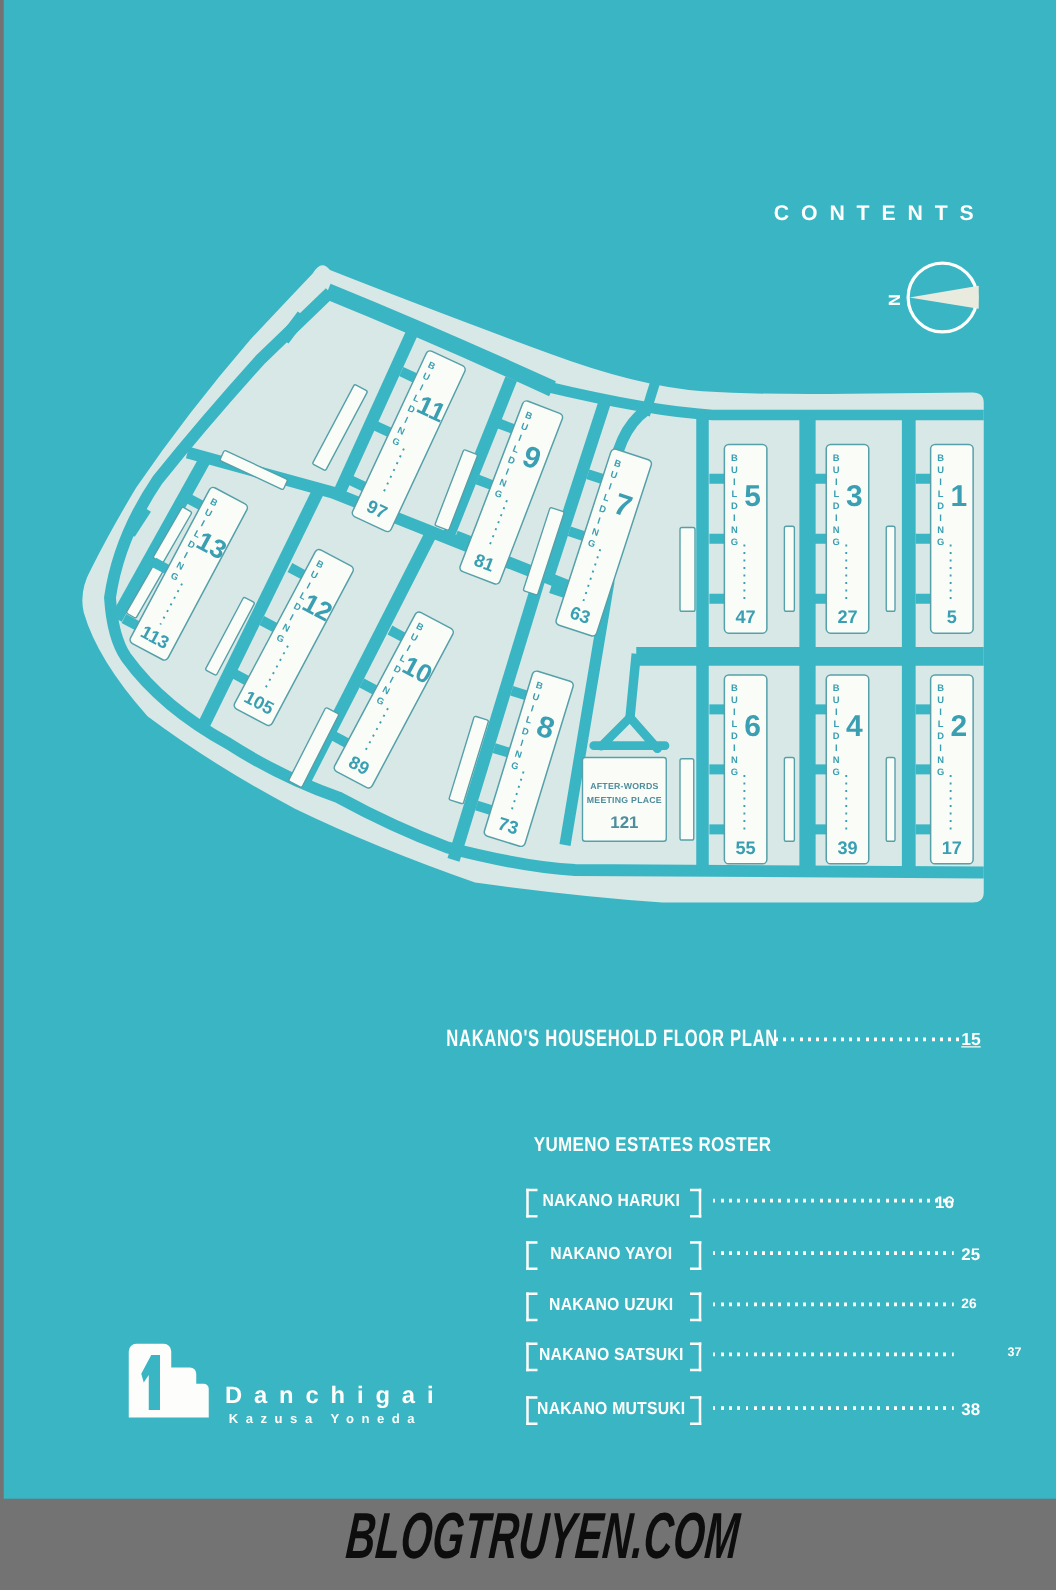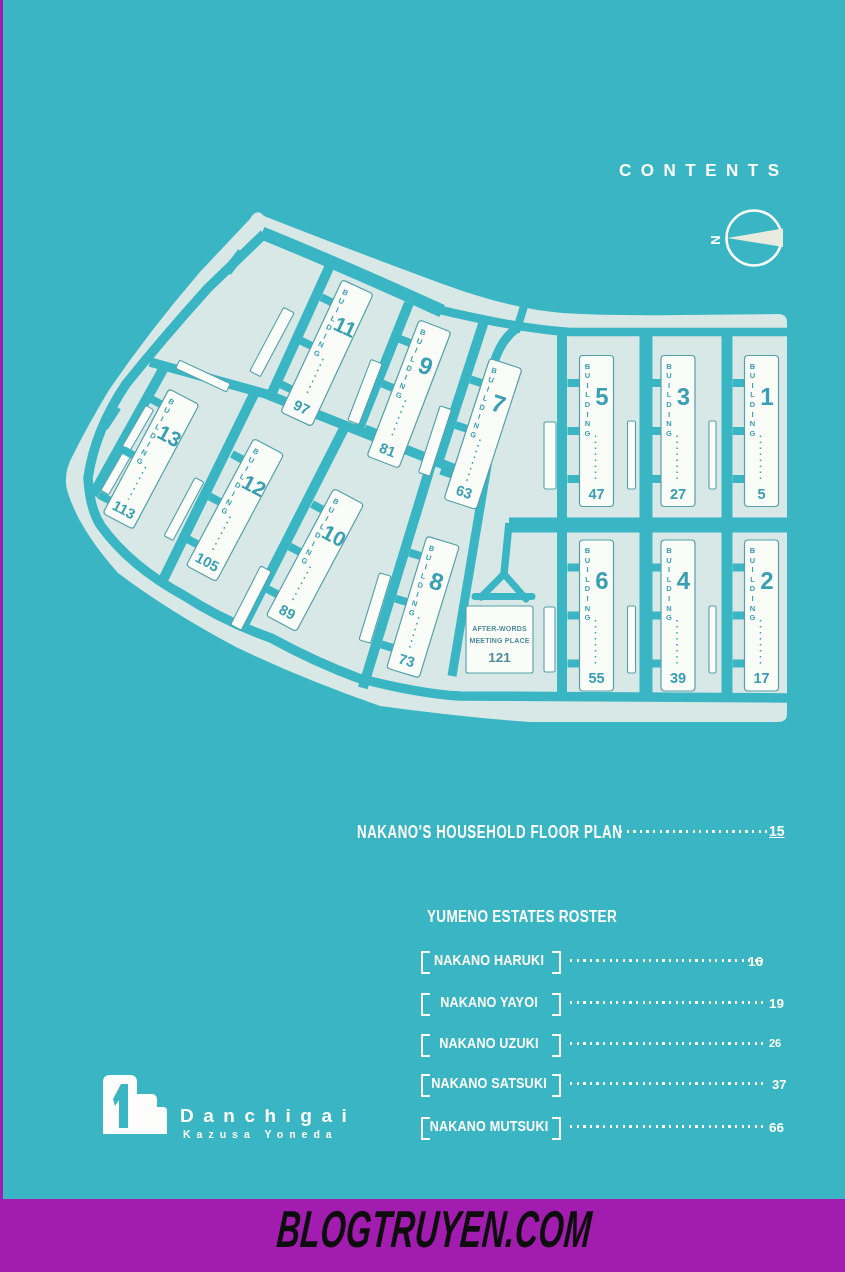--- a/index.html
+++ b/index.html
@@ -1,16 +1,16 @@
 <!DOCTYPE html>
 <html><head>
 <meta charset="utf-8">
 <style>
 html,body{margin:0;padding:0;background:#ffffff;}
-#page{position:absolute;left:0;top:0;width:845px;height:1272px;overflow:hidden;background:#a21caf;font-family:"Liberation Sans", sans-serif;}
+#page{position:absolute;left:0;top:0;width:845px;height:1272px;overflow:hidden;background:#737373;font-family:"Liberation Sans", sans-serif;}
 #teal{position:absolute;left:3px;top:0;width:842px;height:1199px;background:#3ab5c3;}
 .wt{color:#fdfefb;font-weight:bold;}
 .abs{position:absolute;}
 .dots{position:absolute;height:2.6px;background:repeating-linear-gradient(90deg,#fdfefb 0,#fdfefb 2.3px,transparent 2.3px,transparent 6.6px);}
 .brk{position:absolute;width:7px;height:19px;}
 .brkL{border-left:2px solid #fdfefb;border-top:2px solid #fdfefb;border-bottom:2px solid #fdfefb;}
 .brkR{border-right:2px solid #fdfefb;border-top:2px solid #fdfefb;border-bottom:2px solid #fdfefb;}
 </style>
 </head>
 <body>
@@ -276,51 +276,51 @@
 <div class="abs wt" style="left:748px;top:954px;font-size:13.5px;">16</div>
 
 <div class="brk brkL" style="left:421px;top:993px;"></div>
 
 <div class="abs wt" style="left:489px;top:994px;font-size:14px;letter-spacing:0.2px;transform:translateX(-50%) scaleX(0.9);white-space:nowrap;">NAKANO YAYOI</div>
 
 <div class="brk brkR" style="left:552px;top:993px;"></div>
 
 <div class="dots" style="left:570px;top:1001px;width:193px;"></div>
 
-<div class="abs wt" style="left:769px;top:996px;font-size:13.5px;">19</div>
+<div class="abs wt" style="left:769px;top:996px;font-size:13.5px;">25</div>
 
 <div class="brk brkL" style="left:421px;top:1034px;"></div>
 
 <div class="abs wt" style="left:489px;top:1035px;font-size:14px;letter-spacing:0.2px;transform:translateX(-50%) scaleX(0.9);white-space:nowrap;">NAKANO UZUKI</div>
 
 <div class="brk brkR" style="left:552px;top:1034px;"></div>
 
 <div class="dots" style="left:570px;top:1042px;width:193px;"></div>
 
 <div class="abs wt" style="left:769px;top:1037px;font-size:11px;">26</div>
 
 <div class="brk brkL" style="left:421px;top:1074px;"></div>
 
 <div class="abs wt" style="left:489px;top:1075px;font-size:14px;letter-spacing:0.2px;transform:translateX(-50%) scaleX(0.9);white-space:nowrap;">NAKANO SATSUKI</div>
 
 <div class="brk brkR" style="left:552px;top:1074px;"></div>
 
 <div class="dots" style="left:570px;top:1082px;width:193px;"></div>
 
-<div class="abs wt" style="left:772px;top:1077px;font-size:13px;">37</div>
+<div class="abs wt" style="left:806px;top:1077px;font-size:10px;">37</div>
 
 <div class="brk brkL" style="left:421px;top:1117px;"></div>
 
 <div class="abs wt" style="left:489px;top:1118px;font-size:14px;letter-spacing:0.2px;transform:translateX(-50%) scaleX(0.9);white-space:nowrap;">NAKANO MUTSUKI</div>
 
 <div class="brk brkR" style="left:552px;top:1117px;"></div>
 
 <div class="dots" style="left:570px;top:1125px;width:193px;"></div>
 
-<div class="abs wt" style="left:769px;top:1120px;font-size:13.5px;">66</div>
+<div class="abs wt" style="left:769px;top:1120px;font-size:13.5px;">38</div>
 
 <svg class="abs" style="left:95px;top:1065px;" width="290" height="90" viewBox="0 0 290 90">
 
 <path d="M14 10 h22 a6 6 0 0 1 6 6 v13 h15 a5 5 0 0 1 5 5 v8 h6 a4 4 0 0 1 4 4 v23 h-64 v-53 a6 6 0 0 1 6 -6 z" fill="#fdfefb"></path>
 
 <path d="M18 34 l8 -15 h7 v44 h-9 v-28 l-4 6 z" fill="#3ab5c3"></path>
 
 <text x="85" y="57" font-family="Liberation Sans, sans-serif" font-size="19" font-weight="bold" fill="#fdfefb" letter-spacing="9.5">Danchigai</text>
 
 <text x="88" y="73" font-family="Liberation Sans, sans-serif" font-size="10.5" font-weight="bold" fill="#fdfefb" letter-spacing="6">Kazusa Yoneda</text>

